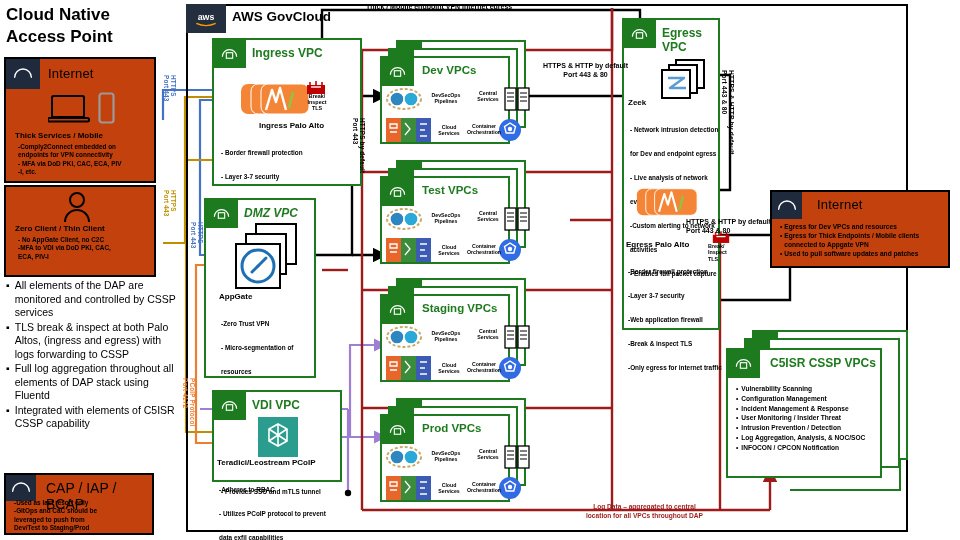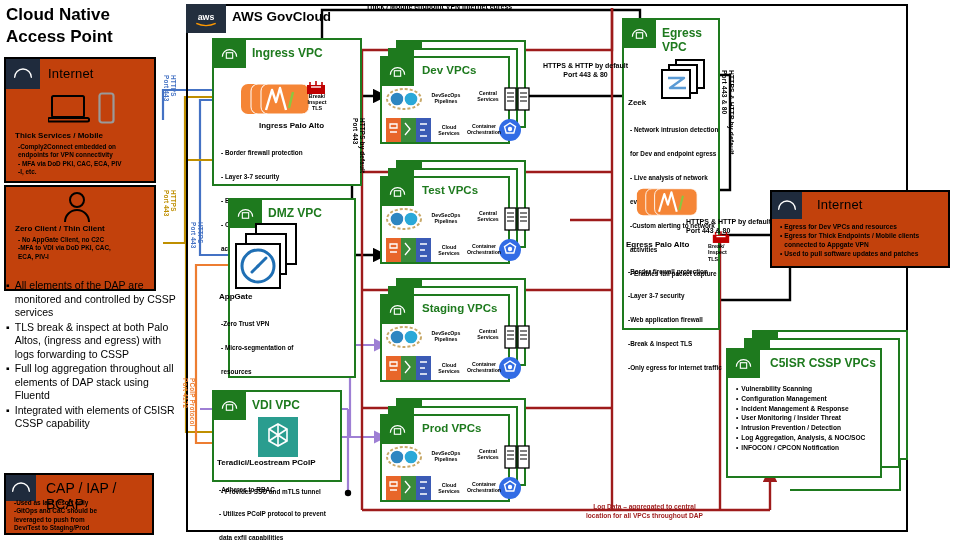--- a/index.html
+++ b/index.html
@@ -127,21 +127,21 @@
   </svg>
   <div class="abs" style="left:9px;top:72px;font-size:8px;font-weight:bold;">Thick Services / Mobile</div>
   <div class="abs bullets" style="left:12px;top:84px;">
     <div>-Comply2Connect embedded on</div>
     <div>endpoints for VPN connectivity</div>
     <div>- MFA via DoD PKI, CAC, ECA, PIV</div>
     <div>-I, etc.</div>
   </div>
 </div>
 
-<div class="abs blackbox" style="left:4px;top:185px;width:152px;height:106px;text-decoration:underline;">
+<div class="abs blackbox" style="left:4px;top:185px;width:152px;height:92px;text-decoration:underline;">
   <svg class="abs" style="left:55px;top:4px;width:32px;height:32px;" viewBox="0 0 32 32">
     <circle cx="16" cy="9" r="7" fill="none" stroke="#000" stroke-width="2"></circle>
     <path d="M4 31 A12 12 0 0 1 28 31" fill="none" stroke="#000" stroke-width="2"></path>
   </svg>
   <div class="abs" style="left:9px;top:37px;font-size:8px;font-weight:bold;">Zero Client / Thin Client</div>
   <div class="abs bullets" style="left:12px;top:49px;">
     <div>- No AppGate Client, no C2C</div>
     <div>-MFA to VDI via DoD PKI, CAC,</div>
     <div>ECA, PIV-I</div>
   </div>
@@ -220,21 +220,21 @@
 
 <svg class="abs" style="left:305px;top:80px;width:22px;height:16px;" viewBox="0 0 22 16">
   <rect x="2" y="5" width="18" height="9" fill="#c00000"></rect>
   <path d="M5 5 v-3 M11 5 v-4 M17 5 v-3" stroke="#c00000" stroke-width="1.6"></path>
   <path d="M6 7 h10" stroke="#fff" stroke-width="1.4"></path>
 </svg>
 <div class="abs" style="left:300px;top:93px;font-size:5.4px;font-weight:bold;line-height:6.2px;text-align:center;width:34px;white-space:pre;">Break/
 Inspect
 TLS</div>
 
-<div class="vpc" style="left:228px;top:198px;width:128px;height:180px;">
+<div class="vpc" style="left:204px;top:198px;width:112px;height:180px;font-style:italic;">
   <div class="vpc-ico">
     <svg viewBox="0 0 24 18">
         <path d="M3 13 A7.5 7.5 0 0 1 21 13" stroke="#fff" stroke-width="1.5" fill="none"></path>
         <rect x="8" y="8" width="8" height="7" fill="none" stroke="#fff" stroke-width="1.4"></rect>
       </svg>
   </div>
   <div class="vpc-title" style="left:38px;top:6px;font-size:12px;">DMZ VPC</div>
 </div>
 
 <svg class="abs" style="left:232px;top:222px;width:78px;height:68px;" viewBox="0 0 78 68">

